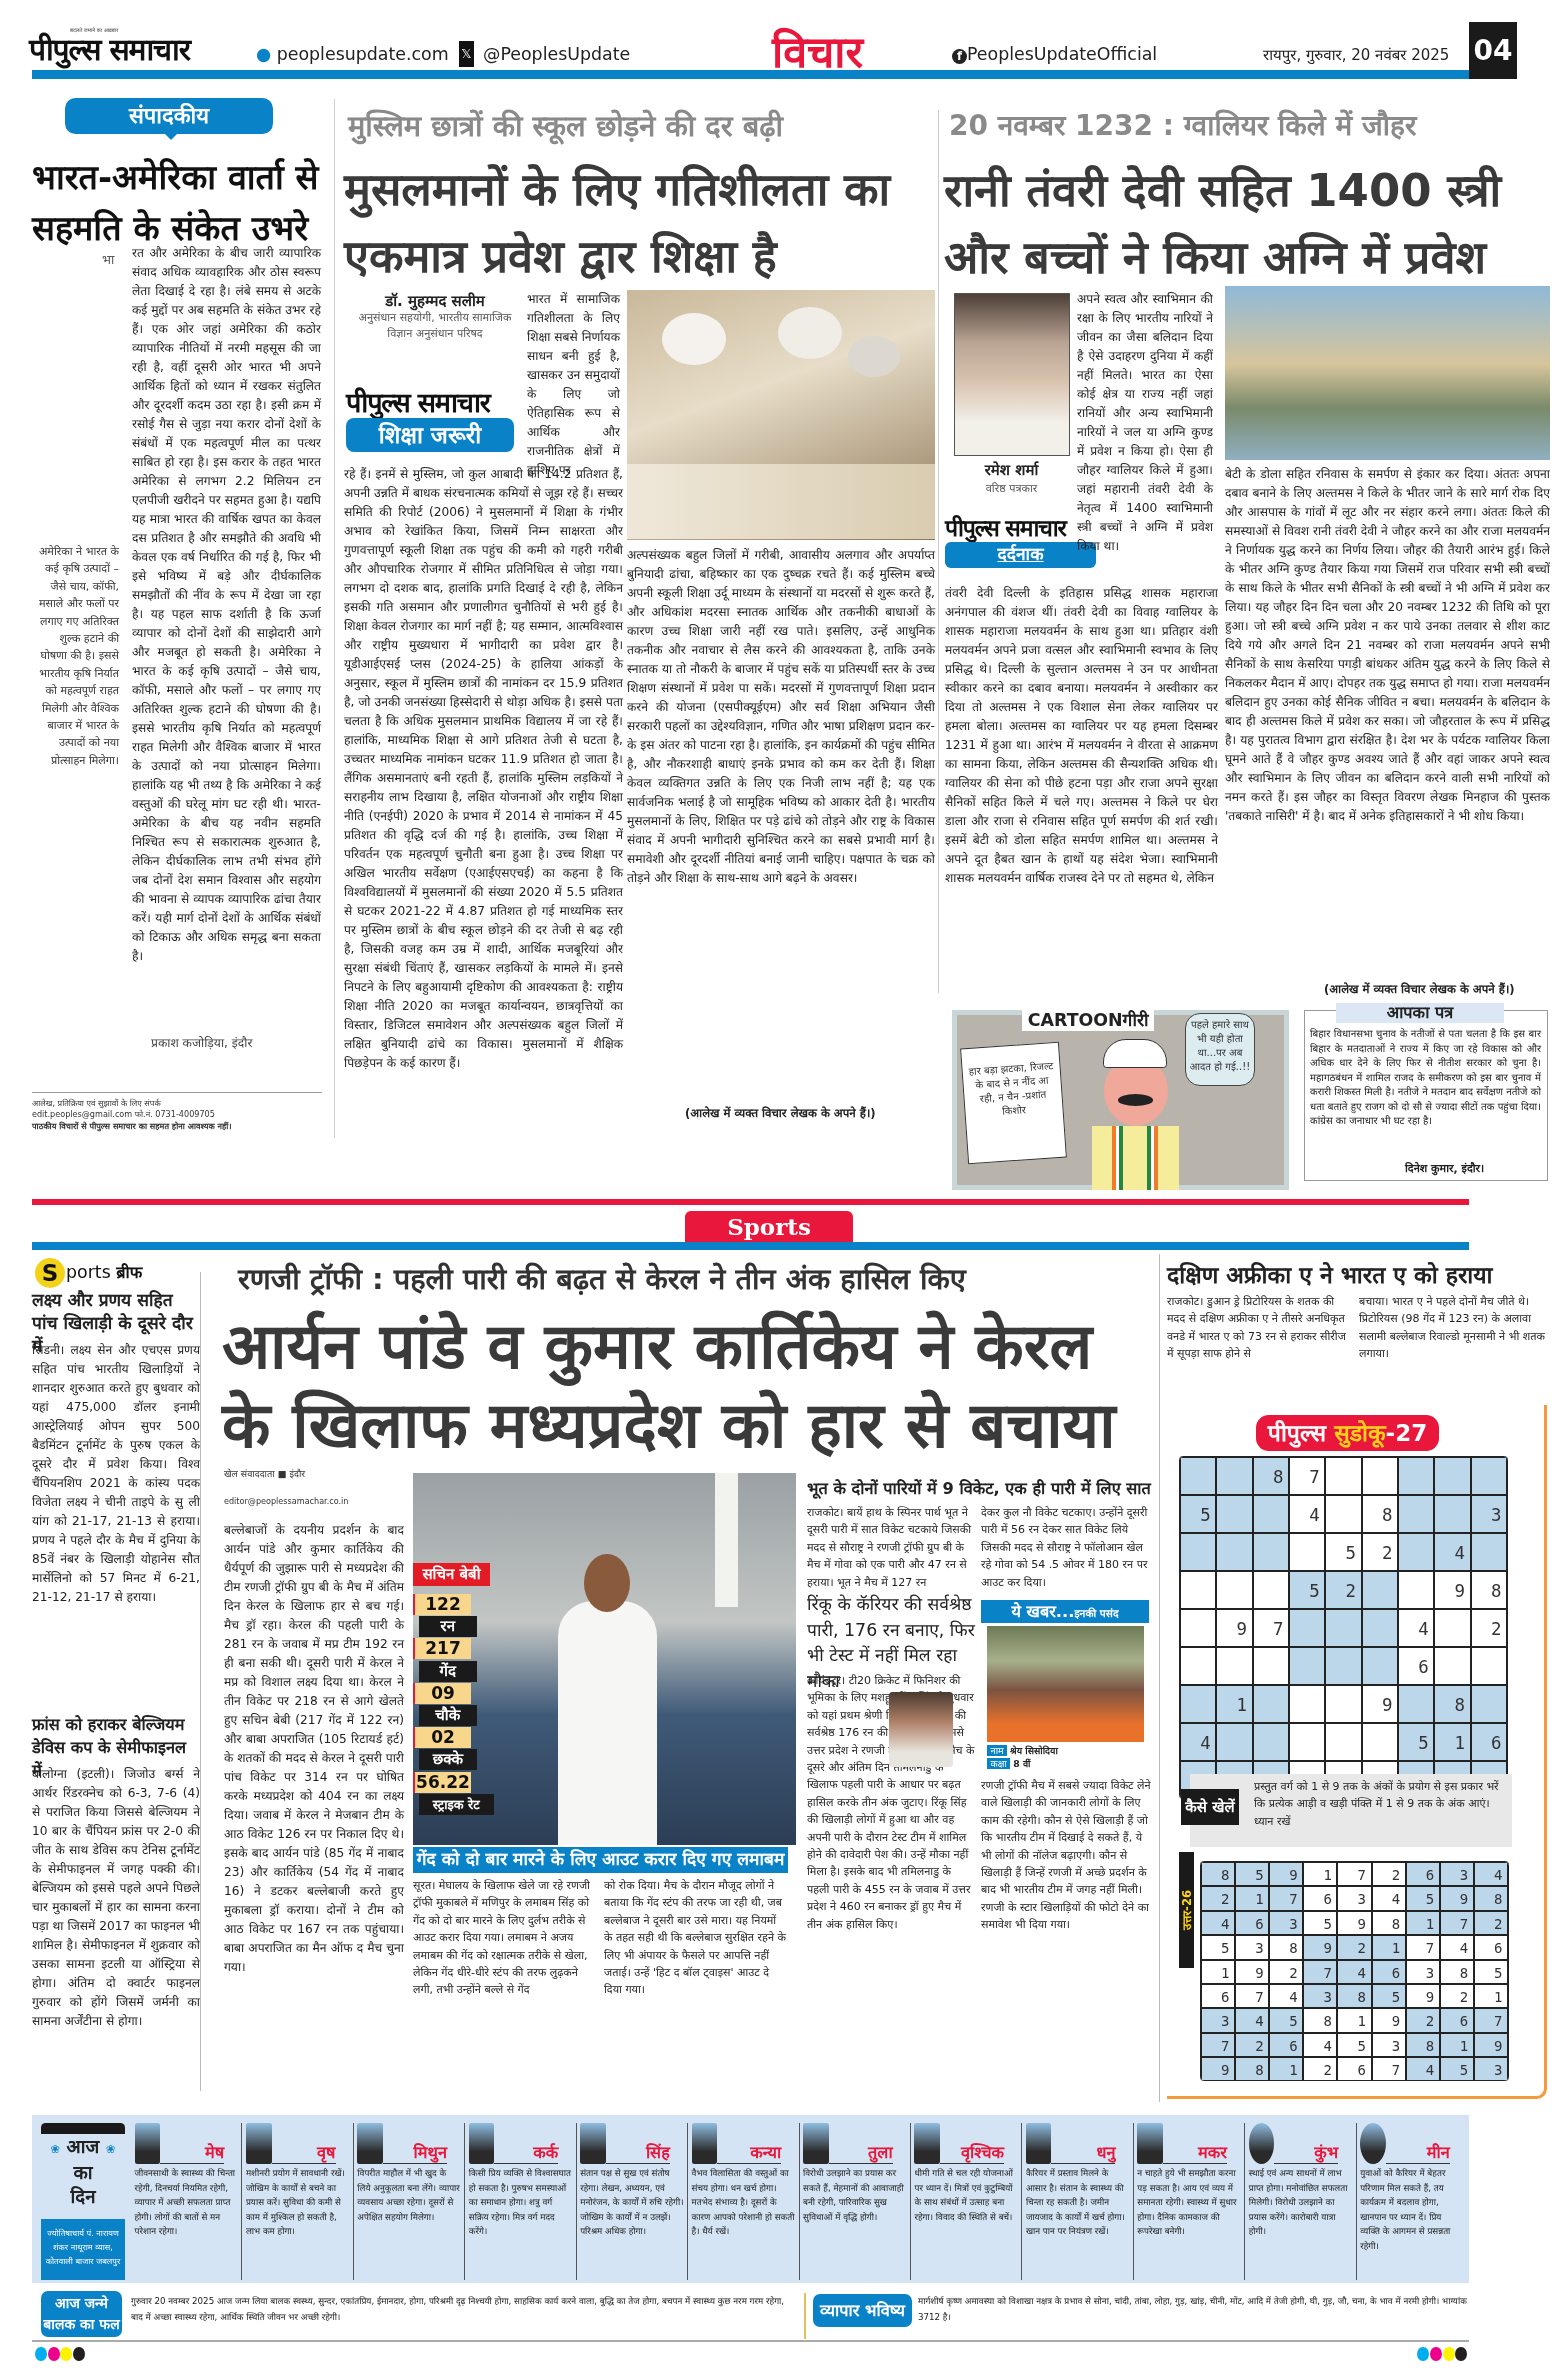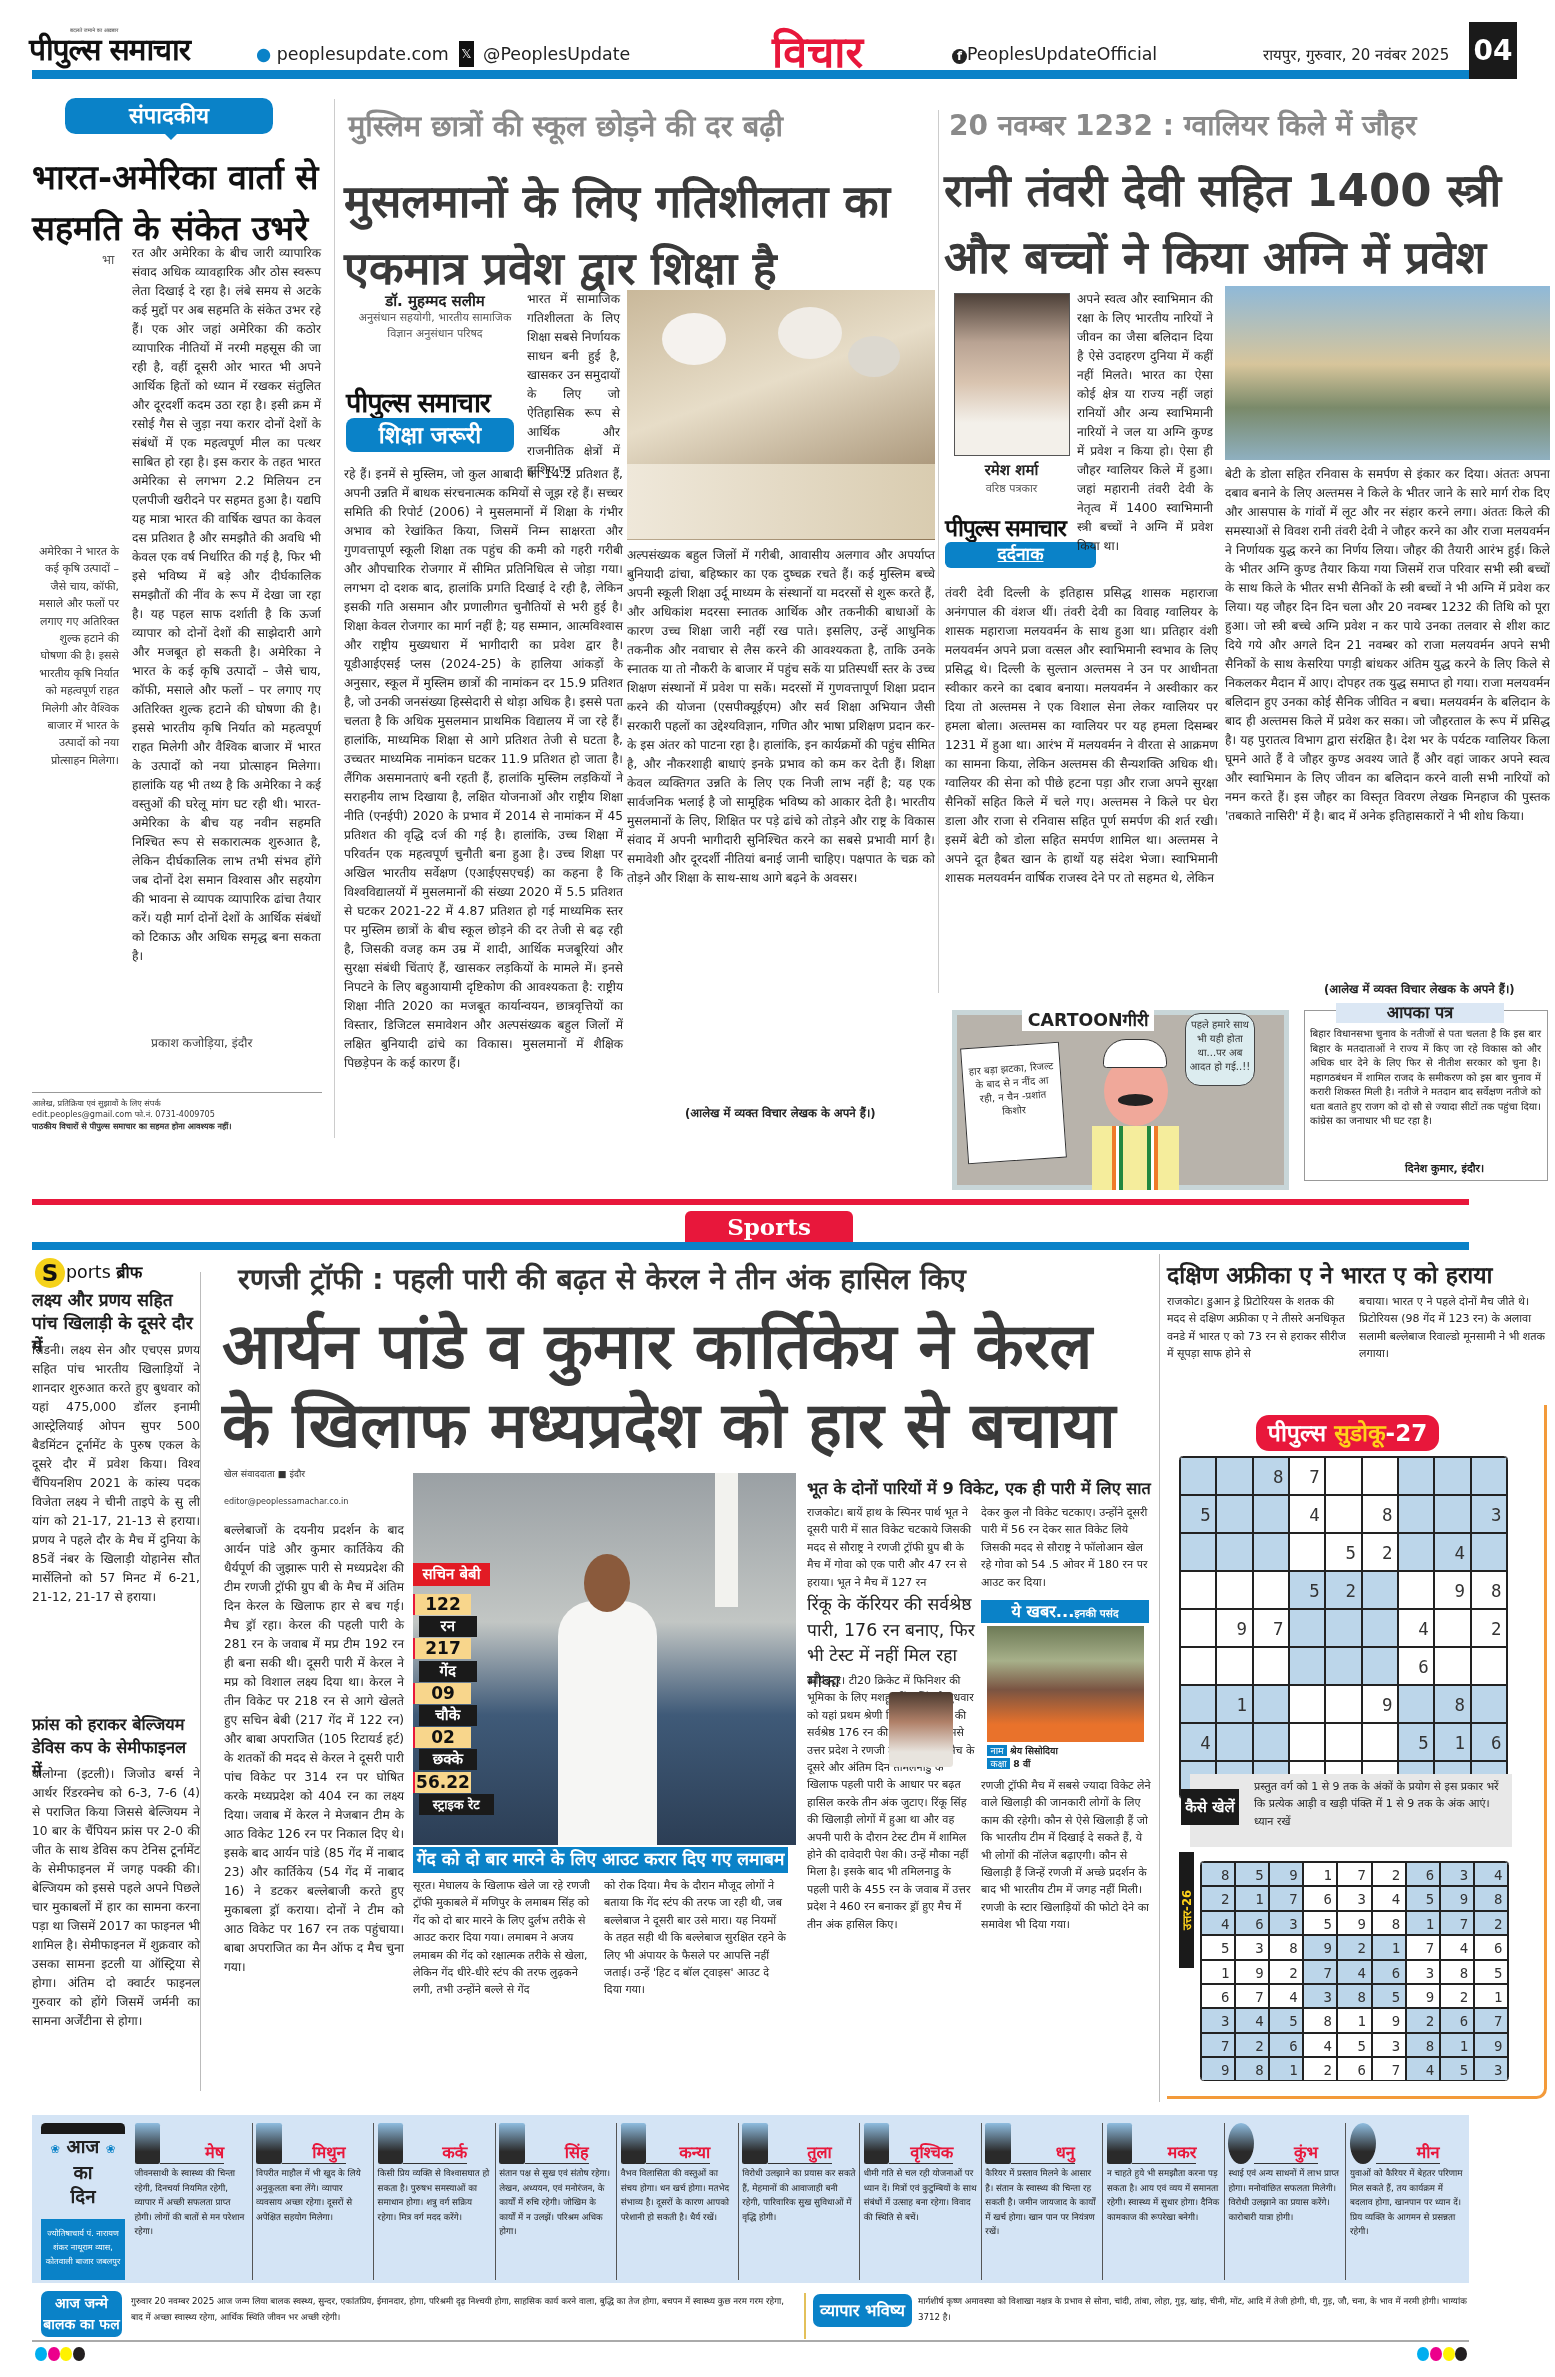--- a/index.html
+++ b/index.html
@@ -24,21 +24,21 @@
   .ed-label::after { content: ""; position: absolute; left: 99px; top: 35px; border: 7px solid transparent; border-top-color: #0a82c8; }
   .ed-head { left: 32px; top: 152px; width: 290px; font-size: 34px; font-weight: bold; line-height: 51px; color: #111; }
   .ed-body { left: 132px; top: 244px; width: 189px; }
   .ed-drop { left: 102px; top: 250px; font-size: 12.8px; color: #555; }
   .ed-pull { left: 32px; top: 543px; width: 87px; font-size: 11px; line-height: 17.4px; text-align: right; color: #333; }
   .ed-sign { left: 151px; top: 1034px; font-size: 12.2px; color: #404040; }
   .ed-foot { left: 32px; top: 1092px; width: 290px; height: 46px; border-top: 1.2px solid #999; font-size: 8.1px; color: #333; padding-top: 4.6px; line-height: 11.6px; }
 
   
   .mid-kicker { left: 348px; top: 105px; font-size: 29px; font-weight: bold; color: #8a8a8a; }
-  .mid-head { left: 344px; top: 156px; width: 592px; font-size: 45px; font-weight: bold; line-height: 67px; color: #3a3a3a; margin-top: 12px; }
+  .mid-head { left: 344px; top: 156px; width: 592px; font-size: 45px; font-weight: bold; line-height: 67px; color: #3a3a3a; }
   .mid-author { left: 348px; top: 290px; width: 174px; text-align: center; }
   .mid-author .nm { font-size: 15px; font-weight: bold; color: #222; }
   .mid-author .rl { font-size: 11px; color: #555; line-height: 16.3px; }
   .mid-logo { left: 346px; top: 383px; font-size: 27px; font-weight: bold; color: #111; letter-spacing: -1.2px; }
   .mid-badge { left: 346px; top: 418px; width: 168px; height: 34px; background: #0a82c8; color: #fff; border-radius: 8.1px; font-size: 23px; font-weight: bold; text-align: center; line-height: 34px; }
   .mid-photo { left: 627px; top: 290px; width: 308px; height: 250px; background: linear-gradient(160deg,#c9b89a 0%,#e7ddc8 40%,#8e7656 100%); }
   .mid-photo .cap1 { position:absolute; left: 35px; top: 23px; width: 64px; height: 52px; border-radius: 50%; background:#f5f2ee; }
   .mid-photo .cap2 { position:absolute; left: 151px; top: 17.4px; width: 64px; height: 52px; border-radius: 50%; background:#f0ece6; }
   .mid-photo .cap3 { position:absolute; left: 221px; top: 46px; width: 52px; height: 41px; border-radius: 50%; background:#dcd8cf; }
   .mid-photo .book { position:absolute; left: 0px; top: 174px; width: 308px; height: 75px; background: linear-gradient(90deg,#efe8da,#d9ccb0); }
@@ -480,20 +480,21 @@
   <div class="aaj-top"></div>
   <div class="aaj-txt">
     <span>❀</span> <span style="color:#222;font-size:18.6px;">आज</span> <span>❀</span><br>
     <span style="color:#222;font-size:18.6px;">का</span><br>
     <span style="color:#222;font-size:18.6px;">दिन</span>
   </div>
   <div class="aaj-astro">ज्योतिषाचार्य पं. नारायण शंकर नाथूराम व्यास, कोतवाली बाजार जबलपुर</div>
 </div>
 <div class="abs signs">
   <div class="sign"><span class="sign-img"></span><span class="sign-name">मेष</span><div class="sign-text">जीवनसाथी के स्वास्थ्य की चिन्ता रहेगी, दिनचर्या नियमित रहेगी, व्यापार में अच्छी सफलता प्राप्त होगी। लोगों की बातों से मन परेशान रहेगा।</div></div>
+  <div class="sign"><span class="sign-img"></span><span class="sign-name">वृष</span><div class="sign-text">मशीनरी प्रयोग में सावधानी रखें। जोखिम के कार्यों से बचने का प्रयास करें। सुविधा की कमी से काम में मुश्किल हो सकती है, लाभ कम होगा।</div></div>
   <div class="sign"><span class="sign-img"></span><span class="sign-name">मिथुन</span><div class="sign-text">विपरीत माहौल में भी खुद के लिये अनुकूलता बना लेंगे। व्यापार व्यवसाय अच्छा रहेगा। दूसरों से अपेक्षित सहयोग मिलेगा।</div></div>
   <div class="sign"><span class="sign-img"></span><span class="sign-name">कर्क</span><div class="sign-text">किसी प्रिय व्यक्ति से विश्वासघात हो सकता है। पुरुषभ समस्याओं का समाधान होगा। शत्रु वर्ग सक्रिय रहेगा। मित्र वर्ग मदद करेंगे।</div></div>
   <div class="sign"><span class="sign-img"></span><span class="sign-name">सिंह</span><div class="sign-text">संतान पक्ष से सुख एवं संतोष रहेगा। लेखन, अध्ययन, एवं मनोरंजन, के कार्यों में रुचि रहेगी। जोखिम के कार्यों में न उलझें। परिश्रम अधिक होगा।</div></div>
   <div class="sign"><span class="sign-img"></span><span class="sign-name">कन्या</span><div class="sign-text">वैभव विलासिता की वस्तुओं का संचय होगा। धन खर्च होगा। मतभेद संभाव्य है। दूसरों के कारण आपको परेशानी हो सकती है। धैर्य रखें।</div></div>
   <div class="sign"><span class="sign-img"></span><span class="sign-name">तुला</span><div class="sign-text">विरोधी उलझाने का प्रयास कर सकते हैं, मेहमानों की आवाजाही बनी रहेगी, पारिवारिक सुख सुविधाओं में वृद्धि होगी।</div></div>
   <div class="sign"><span class="sign-img"></span><span class="sign-name">वृश्चिक</span><div class="sign-text">धीमी गति से चल रही योजनाओं पर ध्यान दें। मित्रों एवं कुटुम्बियों के साथ संबंधों में उत्साह बना रहेगा। विवाद की स्थिति से बचें।</div></div>
   <div class="sign"><span class="sign-img"></span><span class="sign-name">धनु</span><div class="sign-text">कैरियर में प्रस्ताव मिलने के आसार है। संतान के स्वास्थ्य की चिन्ता रह सकती है। जमीन जायजाद के कार्यों में खर्च होगा। खान पान पर नियंत्रण रखें।</div></div>
   <div class="sign"><span class="sign-img"></span><span class="sign-name">मकर</span><div class="sign-text">न चाहते हुये भी समझौता करना पड़ सकता है। आय एवं व्यय में समानता रहेगी। स्वास्थ्य में सुधार होगा। दैनिक कामकाज की रूपरेखा बनेगी।</div></div>
   <div class="sign"><span class="sign-img" style="border-radius:50%;"></span><span class="sign-name">कुंभ</span><div class="sign-text">स्थाई एवं अन्य साधनों में लाभ प्राप्त होगा। मनोवांछित सफलता मिलेगी। विरोधी उलझाने का प्रयास करेंगे। कारोबारी यात्रा होगी।</div></div>
   <div class="sign"><span class="sign-img" style="border-radius:50%;"></span><span class="sign-name">मीन</span><div class="sign-text">युवाओं को कैरियर में बेहतर परिणाम मिल सकते हैं, तय कार्यक्रम में बदलाव होगा, खानपान पर ध्यान दें। प्रिय व्यक्ति के आगमन से प्रसन्नता रहेगी।</div></div>

